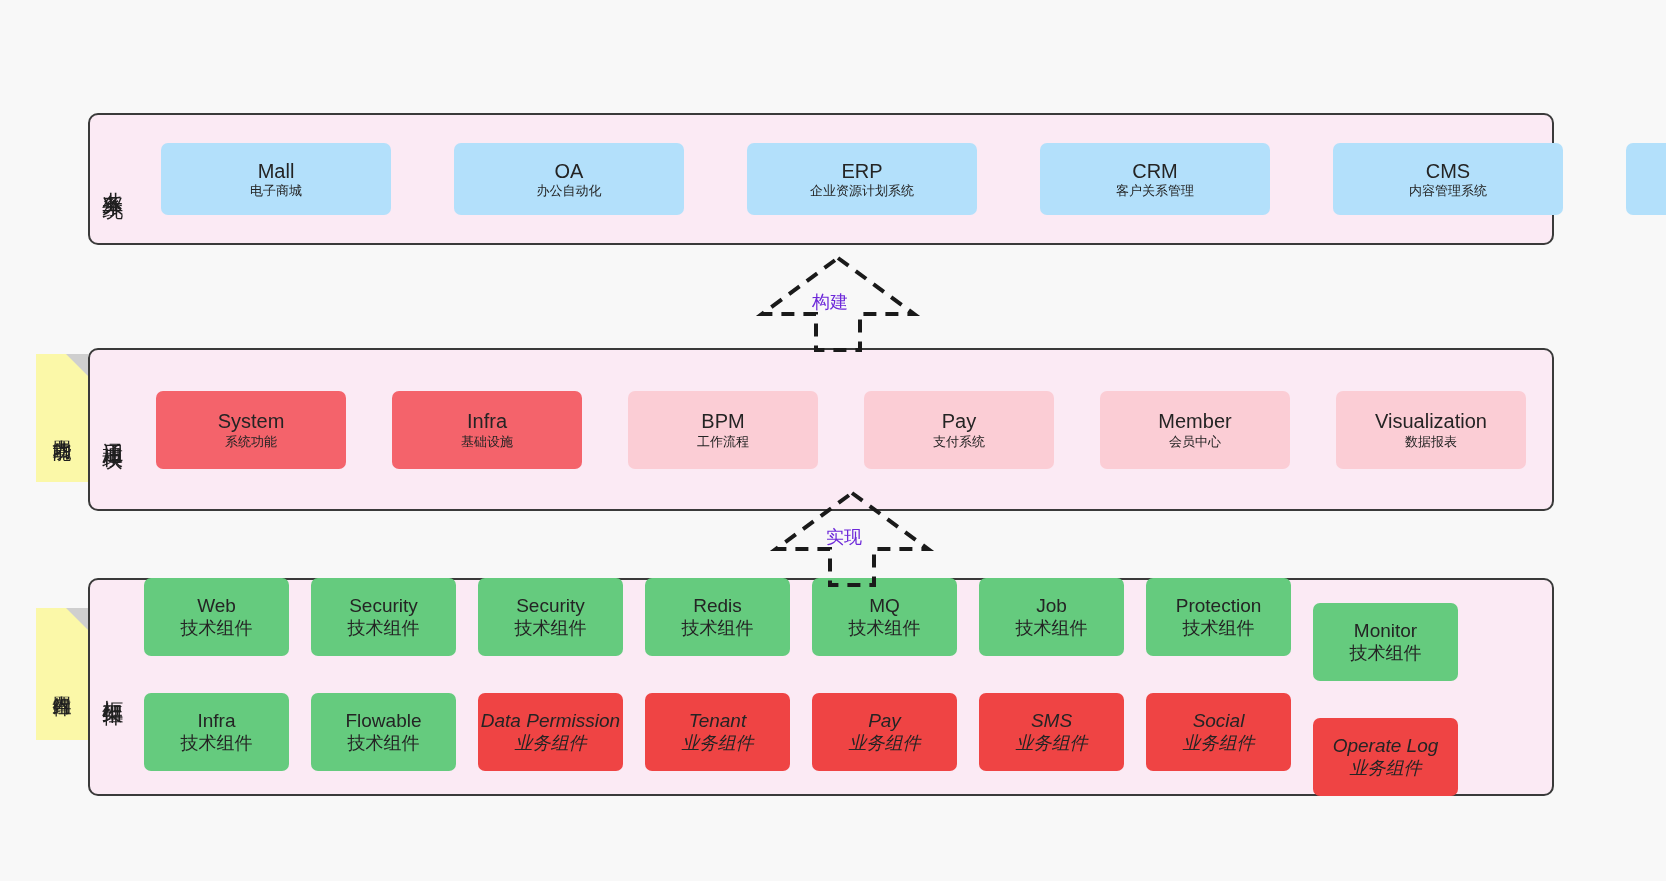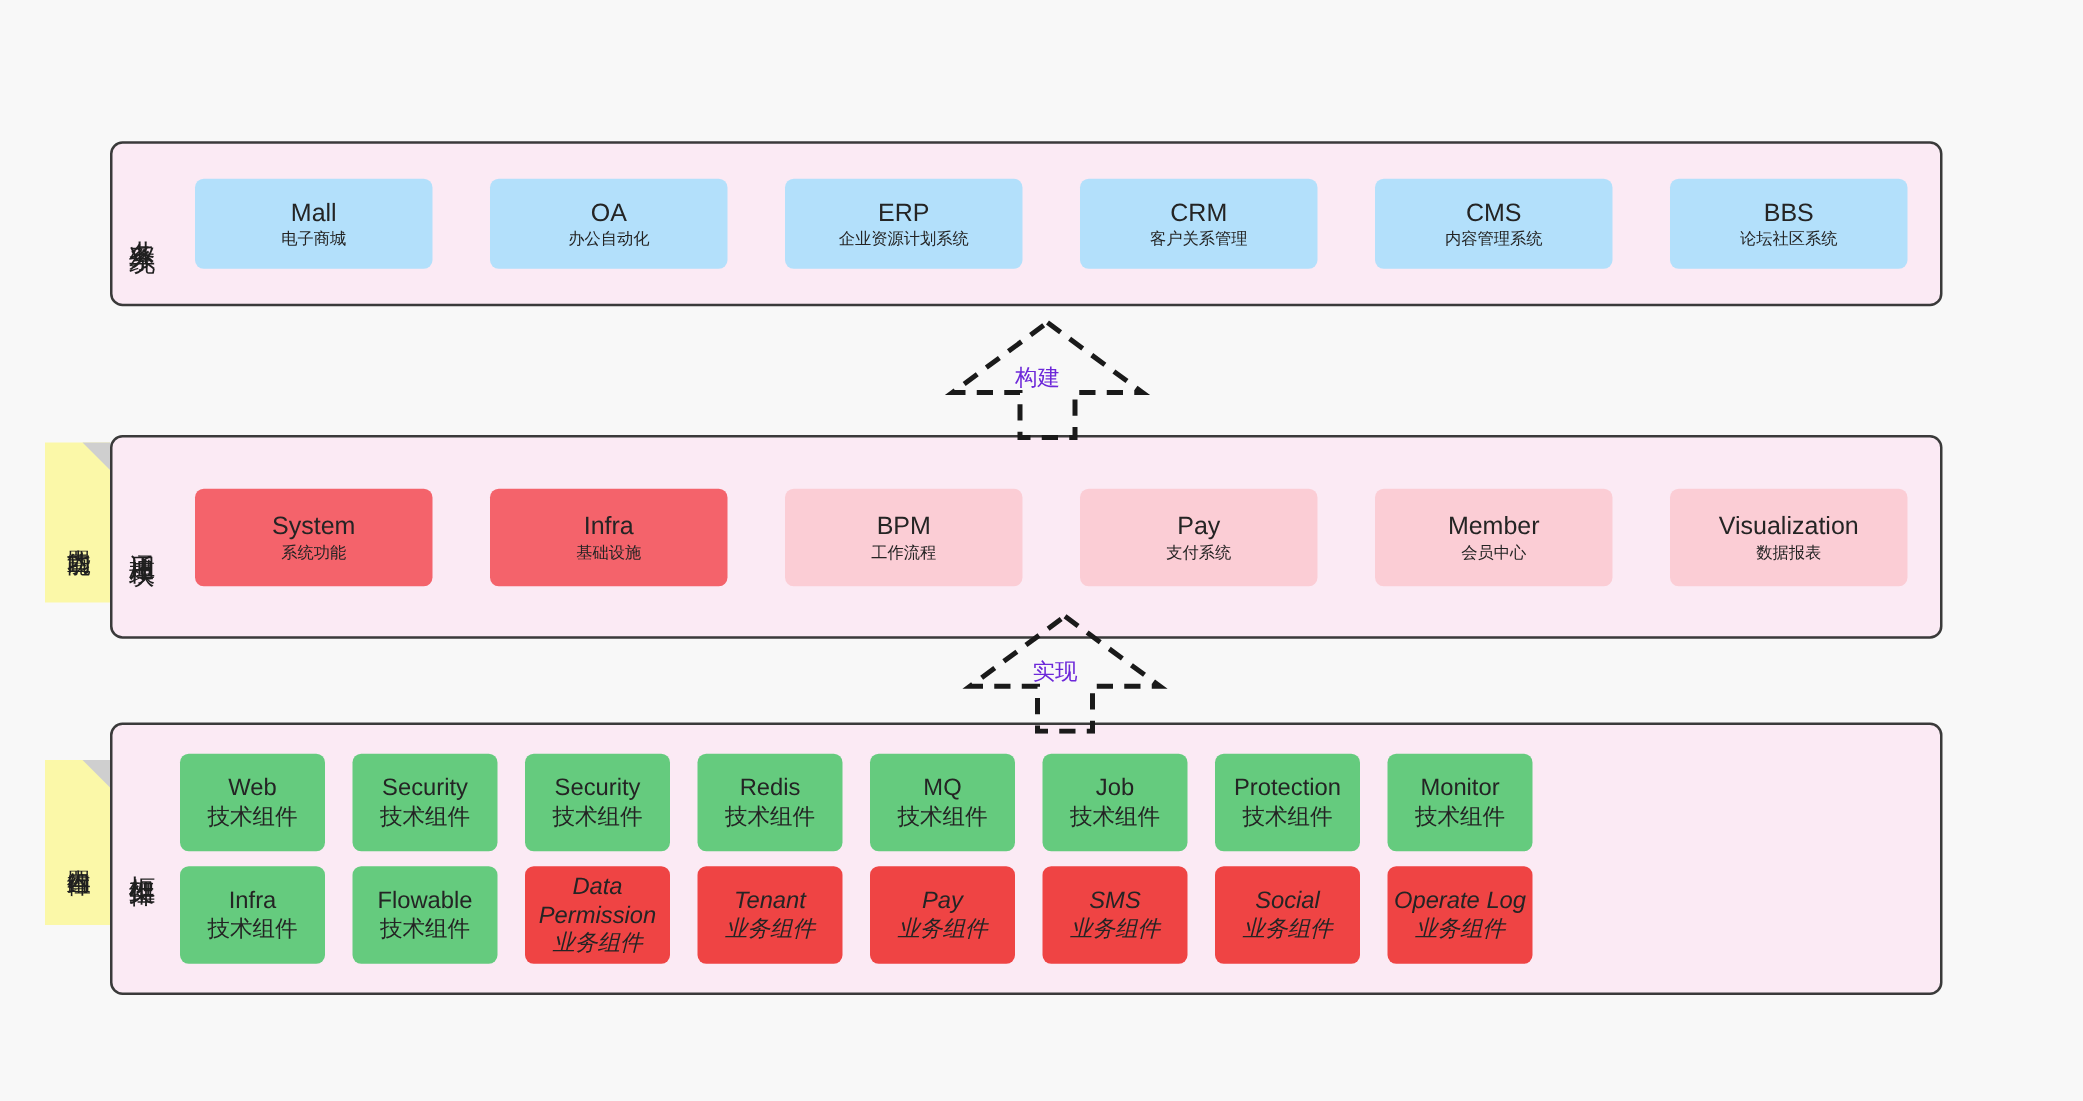--- a/index.html
+++ b/index.html
@@ -80,34 +80,34 @@
   
   .c-blue      { background: #b3e0fb; }
   .c-red       { background: #f4636b; }
   .c-pink      { background: #fbcdd5; }
   .c-green     { background: #65cb7e; }
   .c-greenlite { background: #ef4444; font-style: italic; }
 
   
   #layer-business { left: 88px; top: 113px; width: 1466px; height: 132px; }
   #layer-business .layer-body { flex-direction: row; align-items: center; gap: 0; padding-left: 8px; }
-  #layer-business .node { width: 190px; height: 72px; margin-right: 46px; }
+  #layer-business .node { width: 230px; height: 72px; margin-right: 46px; margin-left: 17px; }
   #layer-business .node:last-child { margin-right: 0; }
 
   
   #layer-common { left: 88px; top: 348px; width: 1466px; height: 163px; }
   #layer-common .layer-body { flex-direction: row; align-items: center; gap: 0; padding-left: 8px; }
   #layer-common .node { width: 190px; height: 78px; margin-right: 46px; }
   #layer-common .node:last-child { margin-right: 0; }
 
   
   #layer-framework { left: 88px; top: 578px; width: 1466px; height: 218px; }
   #layer-framework .layer-body { padding-left: 8px; gap: 12px; }
-  #layer-framework .node { width: 116px; height: 78px; margin-right: 22px; }
-  #layer-framework .node:last-child { margin-right: 0; }
+  #layer-framework .node { width: 145px; height: 78px; margin-right: 22px; }
+  #layer-framework .node:last-child { margin-right: 0; margin-top: 25px; }
   #layer-framework .node .en { font-size: 19px; }
   #layer-framework .node .cn { font-size: 18px; }
 
   
   .note {
     position: absolute;
     background: #fbf8a8;
     width: 52px;
     box-sizing: border-box;
     display: flex;

